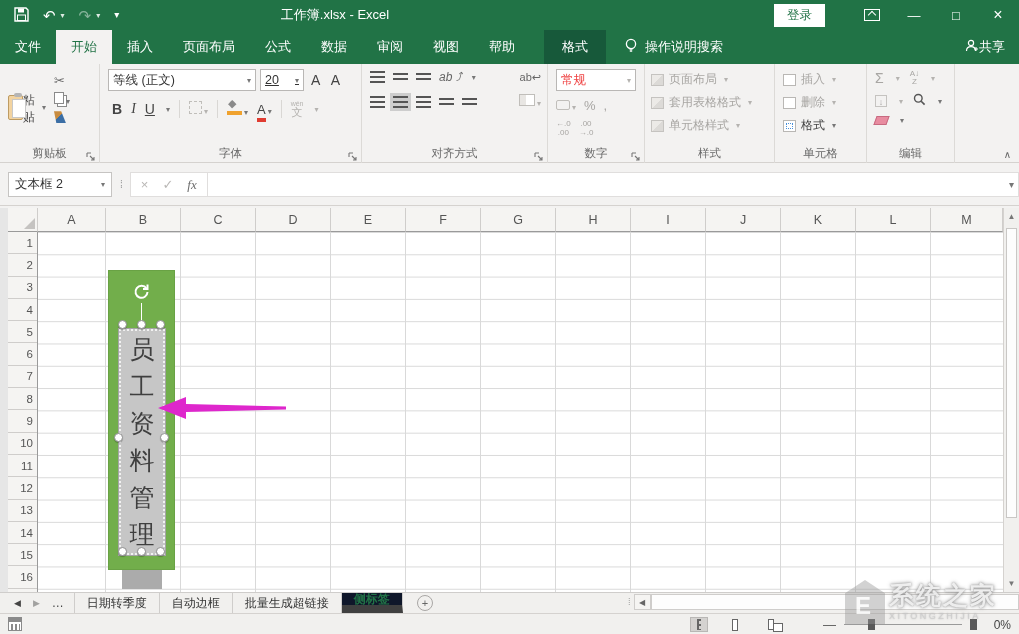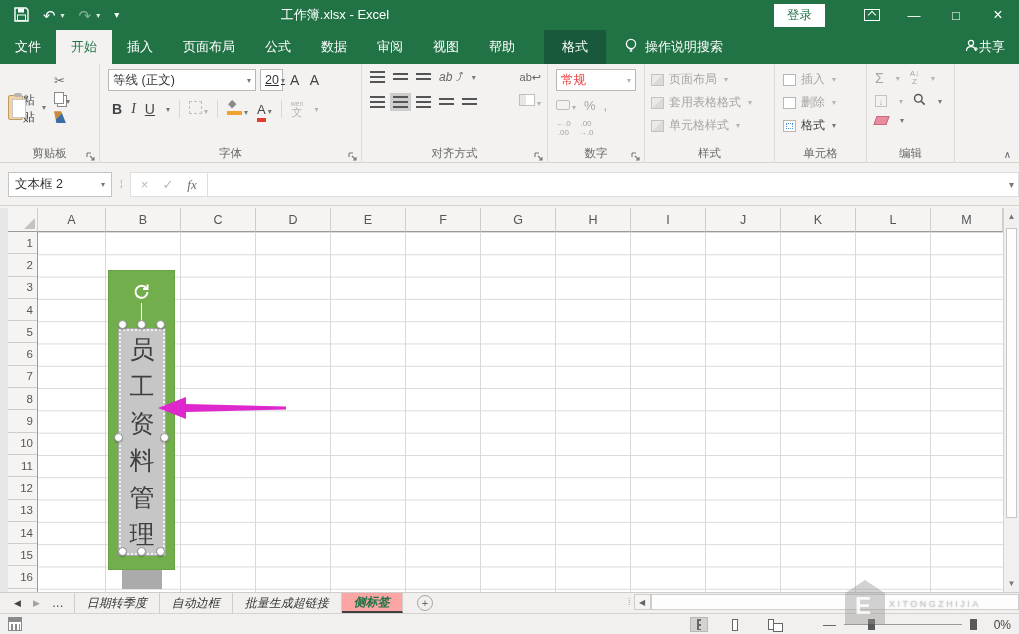--- a/index.html
+++ b/index.html
@@ -45,21 +45,21 @@
   .paste-txt{font-size:12px;color:#444;margin-top:2px;}
   .clip-mini{display:flex;flex-direction:column;gap:4px;padding-top:4px;}
   .mini-ic{font-size:13px;color:#6b6b6b;line-height:1.1;cursor:pointer;}
   .copy-ic{width:10px;height:12px;border:1px solid #8a8a8a;background:#fff;box-shadow:3px 3px 0 -1px #fff,3px 3px 0 0 #8a8a8a;display:inline-block;}
   .brush-ic{width:12px;height:12px;display:inline-block;background:linear-gradient(135deg,#c98c3f 0 45%,#3b6ea5 45% 100%);clip-path:polygon(0 0,60% 0,100% 100%,20% 100%);}
 
   .g-font{width:262px;padding:5px 6px 18px 8px;}
   .font-row1{display:flex;align-items:center;gap:4px;}
   .sel{background:#fff;border:1px solid #b9b7b5;height:22px;display:flex;align-items:center;justify-content:space-between;padding:0 4px;font-size:12.5px;cursor:pointer;}
   .sel-name{width:148px;}
-  .sel-size{width:23px;text-decoration:underline;}
+  .sel-size{width:44px;text-decoration:underline;}
   .grow-shrink{font-size:14px;color:#444;letter-spacing:4px;margin-left:3px;}
   .font-row2{display:flex;align-items:center;gap:9px;margin-top:9px;padding-left:4px;}
   .biu{font-size:14px;color:#444;cursor:pointer;}
   .biu.b{font-weight:bold;}
   .biu.i{font-style:italic;font-family:"Liberation Serif",serif;}
   .biu.u{text-decoration:underline;}
   .vsep{width:1px;height:18px;background:#d9d7d4;}
   .border-ic{width:13px;height:13px;border:1px dashed #c0beba;display:inline-block;}
   .fill-ic{width:15px;height:15px;position:relative;display:inline-block;}
   .fill-ic:before{content:"◆";position:absolute;left:1px;top:-3px;color:#8a8a8a;font-size:11px;}
@@ -136,23 +136,23 @@
   .handle{position:absolute;width:9px;height:9px;background:#fff;border:1px solid #8f8f8f;border-radius:50%;box-shadow:0 1px 1px rgba(0,0,0,.25);cursor:pointer;}
   .rotate-line{position:absolute;left:141px;top:303px;width:1px;height:22px;background:#fff;}
   .rotate-h{position:absolute;left:132px;top:282px;width:19px;height:19px;cursor:pointer;}
   .big-arrow{position:absolute;left:158px;top:395px;width:132px;height:28px;pointer-events:none;}
 
   
   .sheetbar{position:absolute;left:0;top:592px;width:1019px;height:21px;background:#f1f0ee;border-top:1px solid #cfcdcb;display:flex;align-items:stretch;font-size:12px;}
   .snav{display:flex;align-items:center;gap:12px;padding:0 10px 0 14px;color:#444;}
   .snav .na{font-size:9px;cursor:pointer;}
   .stabs{display:flex;align-items:stretch;}
-  .stab{display:flex;align-items:center;padding:0 12px;color:#333;border-right:1px solid #cfcdcb;cursor:pointer;font-style:italic;}
+  .stab{display:flex;align-items:center;padding:0 12px;color:#333;border-right:1px solid #cfcdcb;cursor:pointer;}
   .stab:first-child{border-left:1px solid #cfcdcb;}
-  .stab.active{background:#fca5a5;color:#217346;font-weight:bold;border-bottom:2px solid #404040;}
+  .stab.active{background:#0f172a;color:#217346;font-weight:bold;border-bottom:8px solid #404040;}
   .addsheet{width:16px;height:16px;border:1px solid #a9a7a5;border-radius:50%;display:flex;align-items:center;justify-content:center;font-size:11px;color:#666;margin:2px 0 0 14px;cursor:pointer;}
   .hscroll{position:absolute;right:0;top:593px;height:18px;left:628px;display:flex;align-items:center;}
   .hs-dots{color:#9a9a9a;font-size:9px;margin-right:4px;letter-spacing:-1px;}
   .hs-left{width:17px;height:16px;border:1px solid #cfcdcb;background:#f5f4f2;display:flex;align-items:center;justify-content:center;font-size:8px;color:#666;cursor:pointer;}
   .hs-track{flex:1;height:16px;background:#fdfdfd;border:1px solid #cfcdcb;cursor:grab;}
 
   
   .statusbar{position:absolute;left:0;top:613px;width:1019px;height:21px;background:#f1f0ee;border-top:1px solid #d5d2cf;}
   .macro-ic{position:absolute;left:8px;top:3px;width:14px;height:14px;border:1px solid #8a8a8a;background:linear-gradient(to bottom,#8a8a8a 0 4px,#fff 4px);cursor:pointer;}
   .macro-ic:after{content:"";position:absolute;left:2px;top:6px;width:9px;height:6px;background:repeating-linear-gradient(to right,#8a8a8a 0 2px,transparent 2px 4px);}
@@ -528,17 +528,18 @@
           <span class="zhandle"></span>
         </div>
       <span class="zplus"></span>
       <span class="zlabel">0%</span>
     </div>
   </div>
 
   <div class="watermark">
     <span class="wm-logo"></span>
     <span class="wm-txt">
+      <div class="wm-main">系统之家</div>
       <div class="wm-sub">XITONGZHIJIA</div>
     </span>
   </div>
 
 </div>
 
 </body></html>

